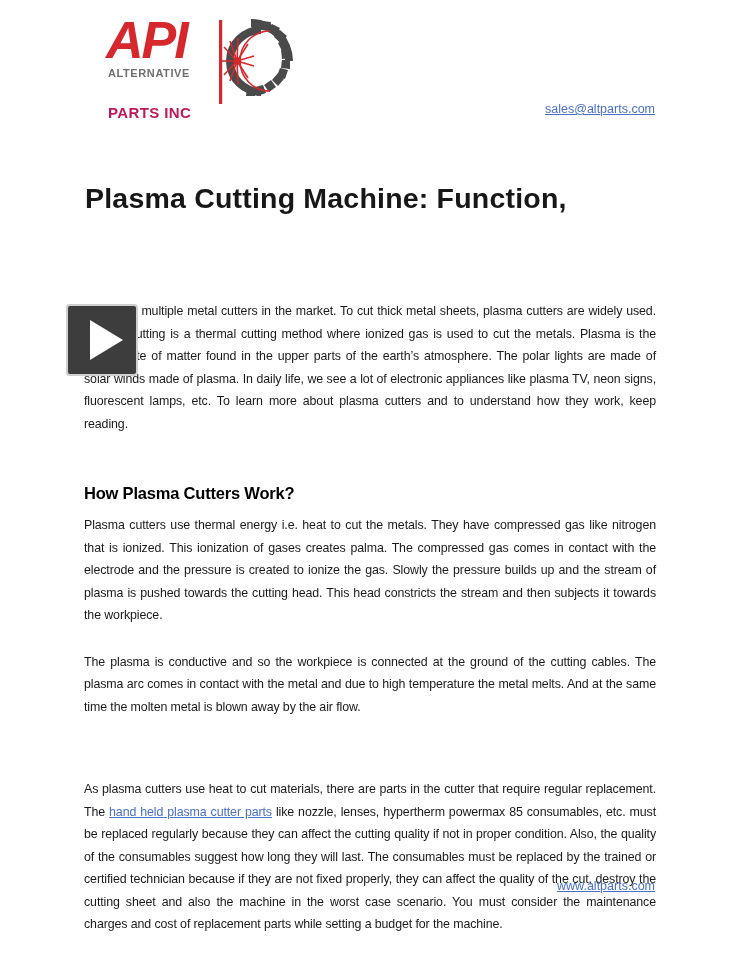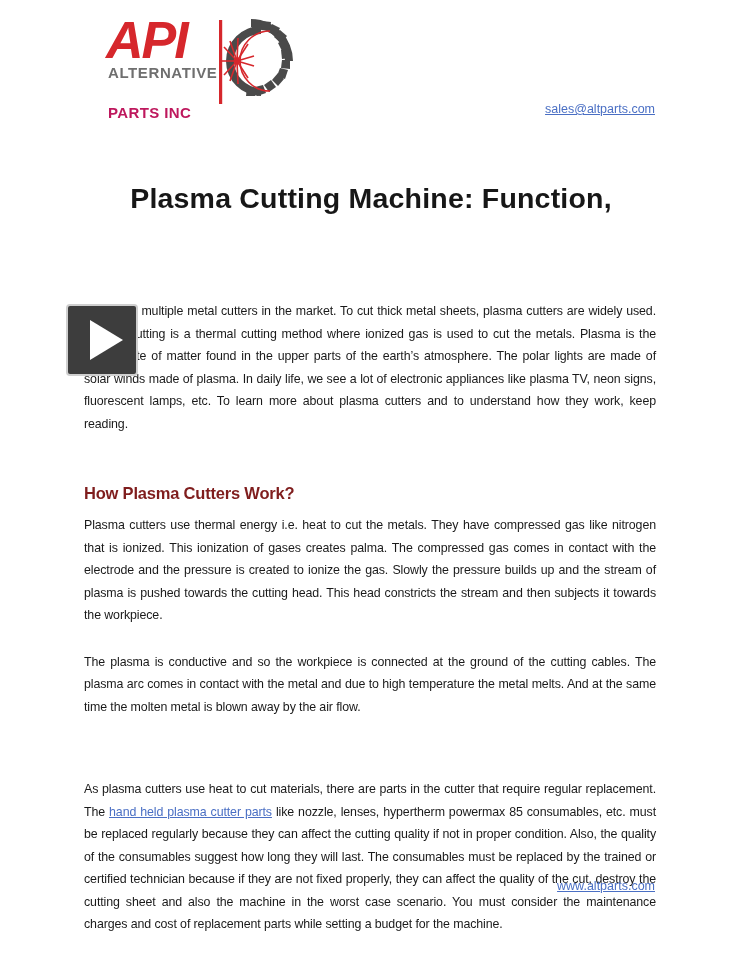--- a/index.html
+++ b/index.html
@@ -48,21 +48,21 @@
     font-style: italic;
     letter-spacing: -2px;
     color: #d6272c;
     line-height: 52px;
   }
   .logo-alt {
     position: absolute;
     left: 2px;
     top: 51px;
     font-family: "Liberation Sans", sans-serif;
-    font-size: 15px;
+    font-size: 11px;
     font-weight: bold;
     letter-spacing: 0.6px;
     color: #6f6f6f;
     line-height: 16px;
   }
   .logo-parts {
     position: absolute;
     left: 2px;
     top: 69px;
     font-family: "Liberation Sans", sans-serif;
@@ -98,21 +98,21 @@
     text-decoration: underline;
     cursor: pointer;
   }
 
   
   .doc-title {
     position: absolute;
     left: 85px;
     top: 158px;
     width: 572px;
-    text-align: center;
+    text-align: left;
     font-family: "Liberation Sans", sans-serif;
     font-size: 28.5px;
     font-weight: bold;
     color: #171717;
     line-height: 42px;
     letter-spacing: 0.2px;
   }
 
   
   .content {
@@ -131,21 +131,21 @@
     text-align: justify;
     letter-spacing: -0.1px;
   }
 
   h2.section-head {
     margin: 0;
     padding: 0;
     font-family: "Liberation Sans", sans-serif;
     font-size: 16.5px;
     font-weight: bold;
-    color: #7f1d1d;
+    color: #000000;
     letter-spacing: -0.2px;
   }
 
   .gap-before-head { height: 34px; }
   .gap-after-head  { height: 11px; }
   .gap-para        { height: 9px; }
 
   
   .video-overlay {
     position: absolute;

